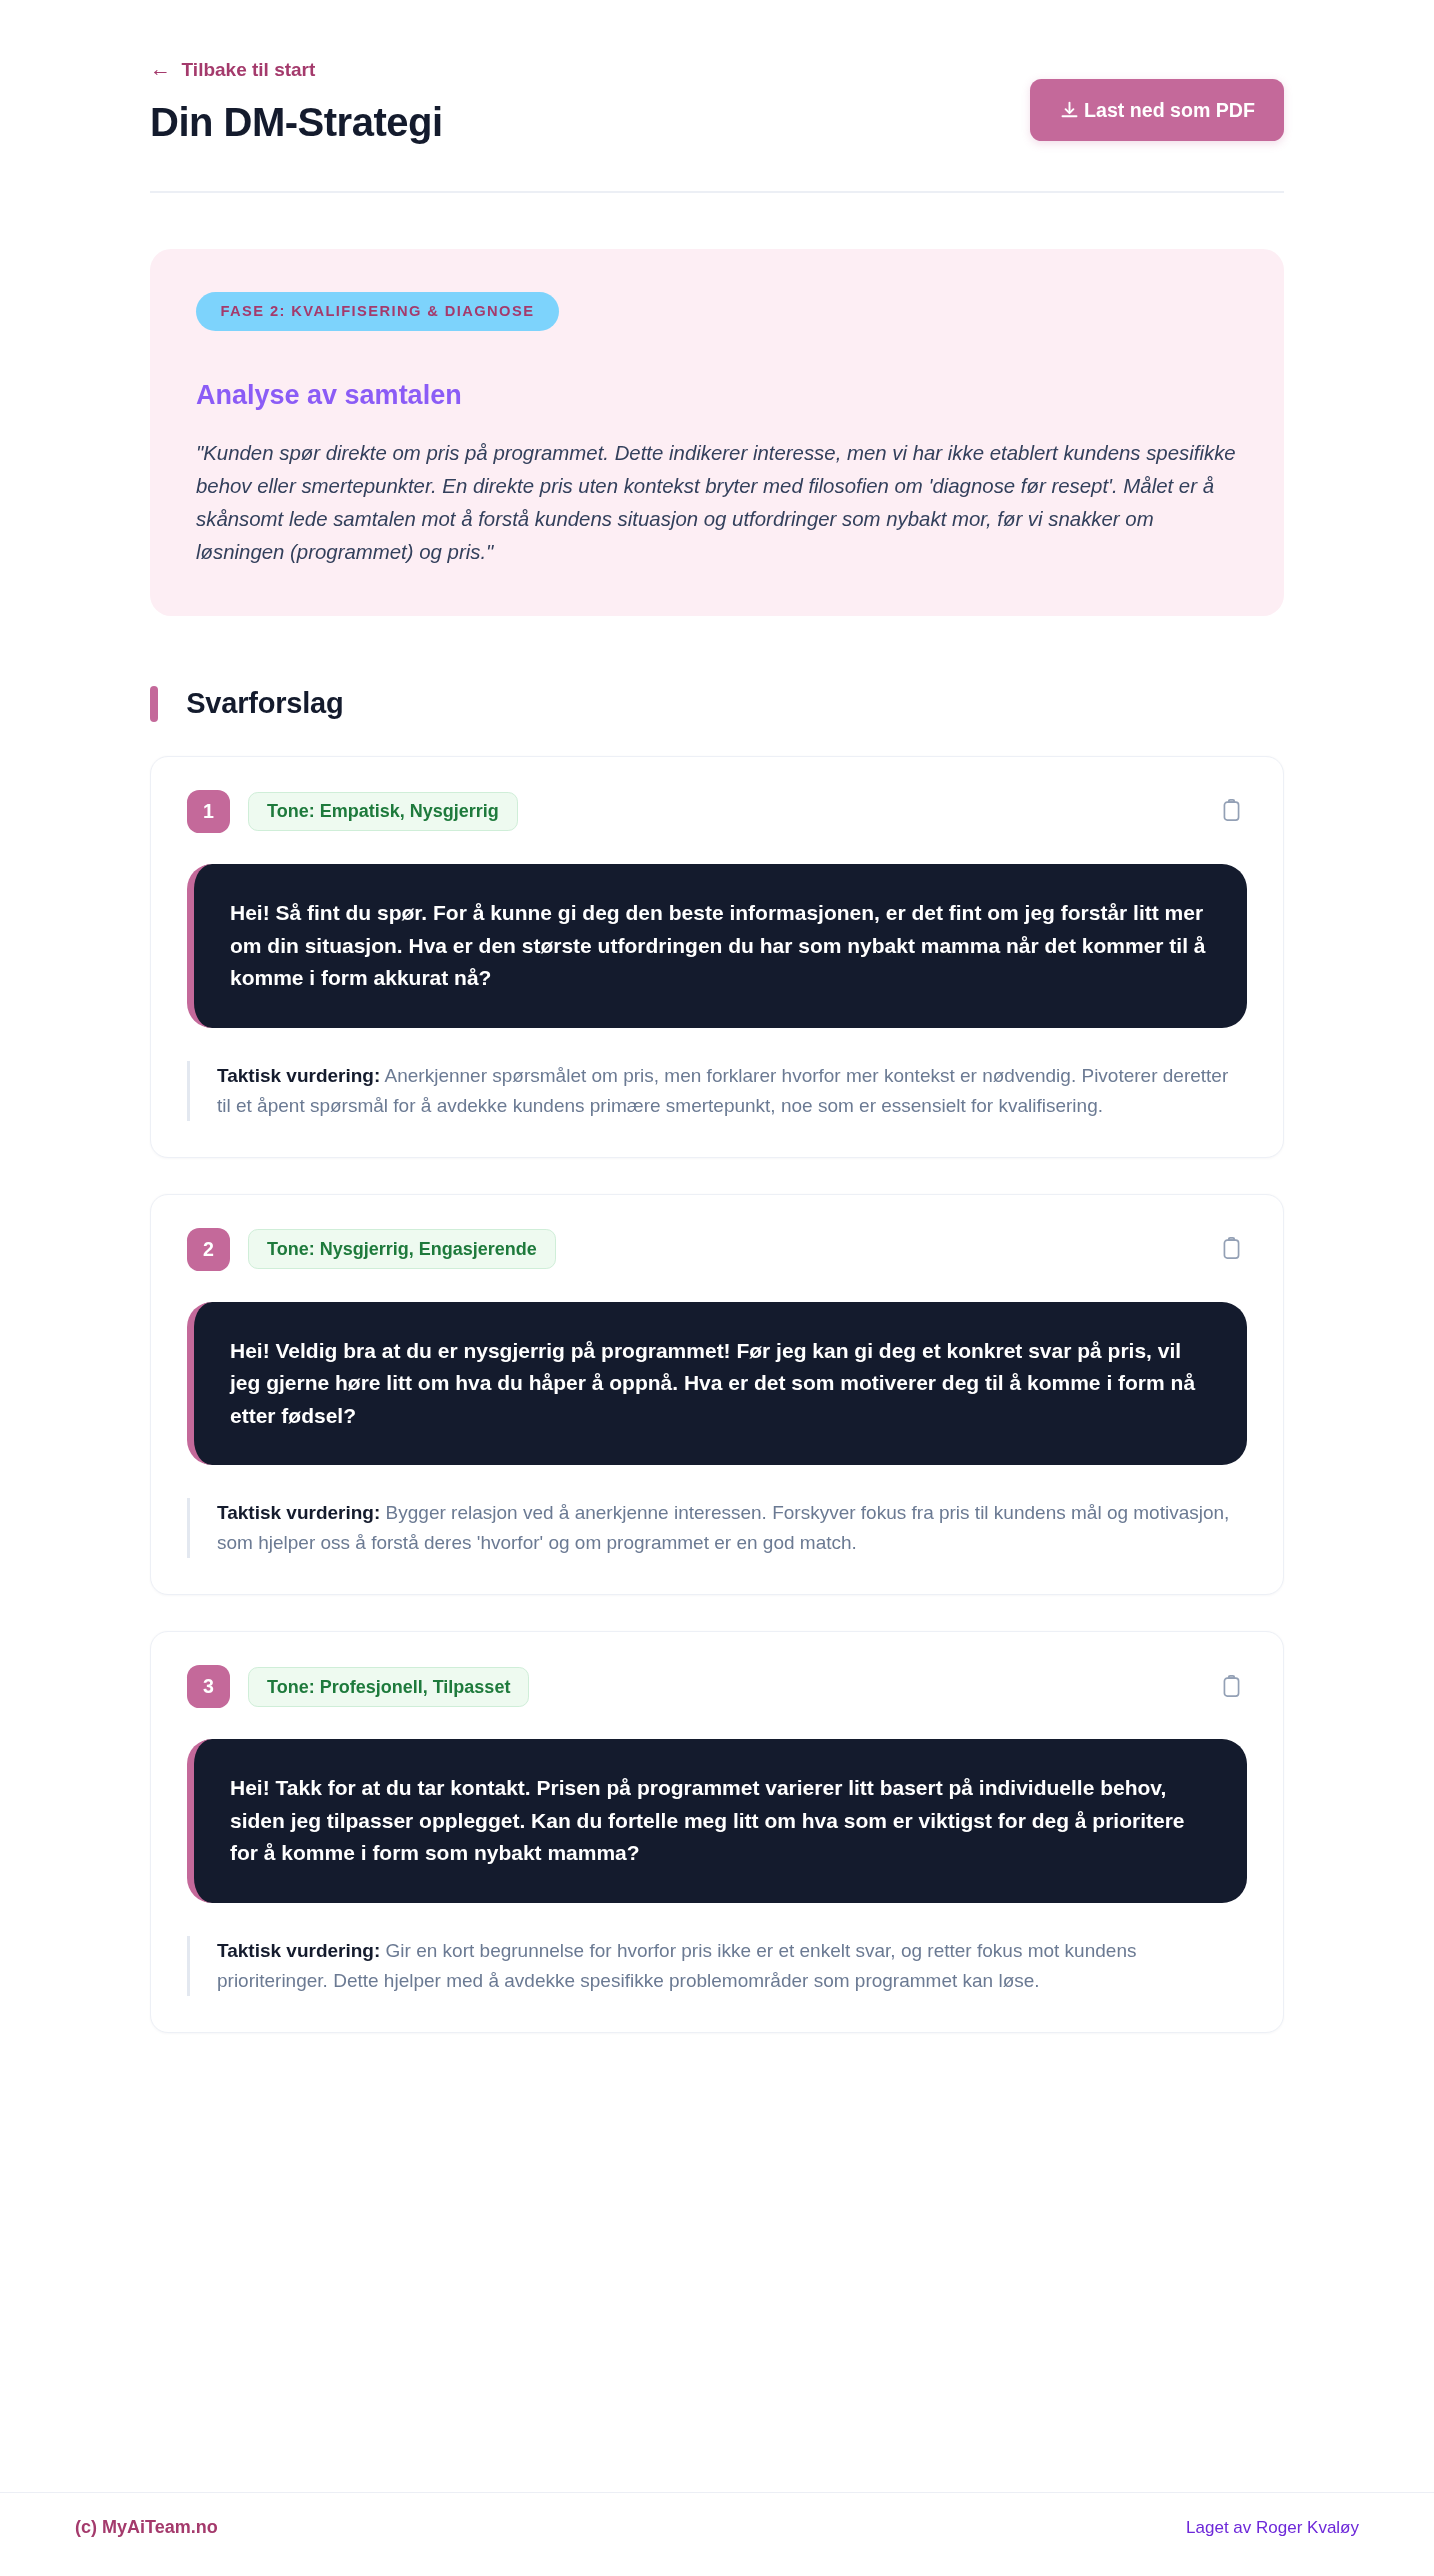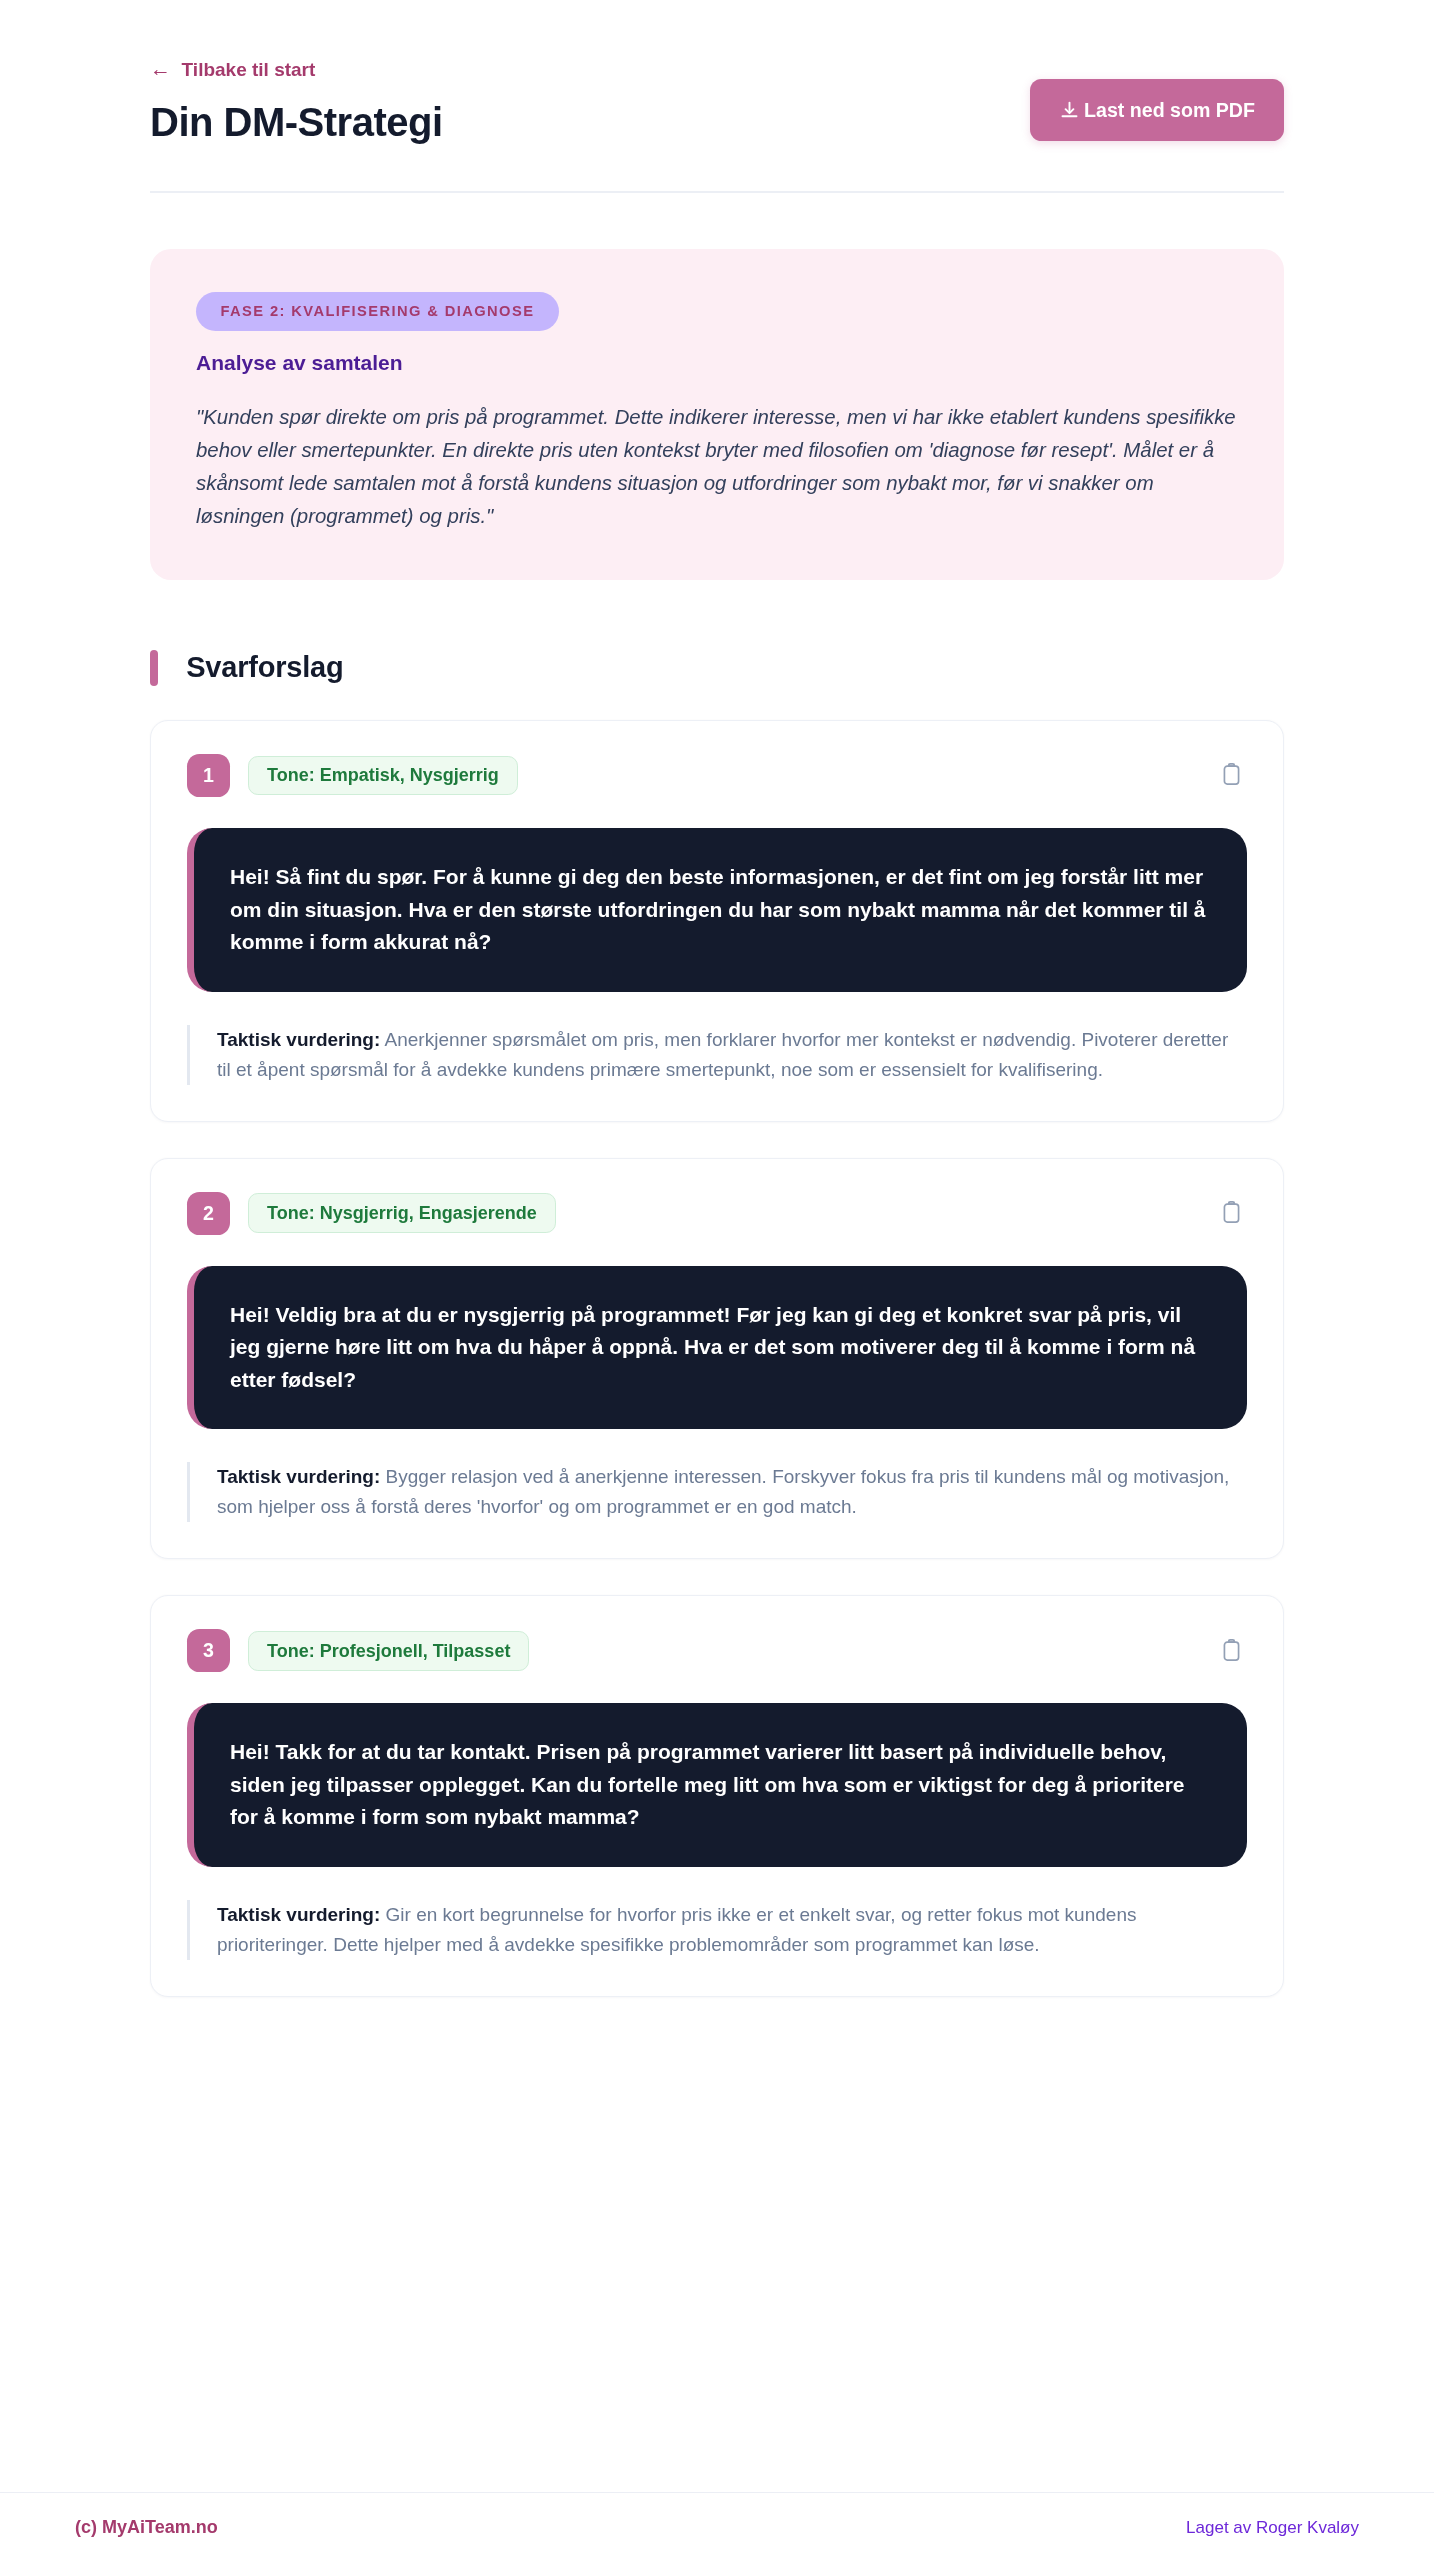--- a/index.html
+++ b/index.html
@@ -97,34 +97,34 @@
   
   .analysis-card {
     margin-top: 56px;
     background: #fdeef4;
     border-radius: 21px;
     padding: 43px 46px 47px 46px;
   }
 
   .phase-badge {
     display: inline-block;
-    background: #c4b5fd;
+    background: #7dd3fc;
     color: #a43a6c;
     font-size: 14.7px;
     font-weight: 700;
     letter-spacing: 1.4px;
     padding: 11.4px 24.5px;
     border-radius: 817px;
   }
 
   .analysis-heading {
-    margin-top: 20px;
-    font-size: 21px;
-    font-weight: 700;
-    color: #4c1d95;
+    margin-top: 49px;
+    font-size: 27px;
+    font-weight: 700;
+    color: #8b5cf6;
   }
 
   .analysis-quote {
     margin-top: 26px;
     font-size: 20.4px;
     font-style: italic;
     line-height: 1.62;
     color: #33405c;
     max-width: 1169px;
   }

